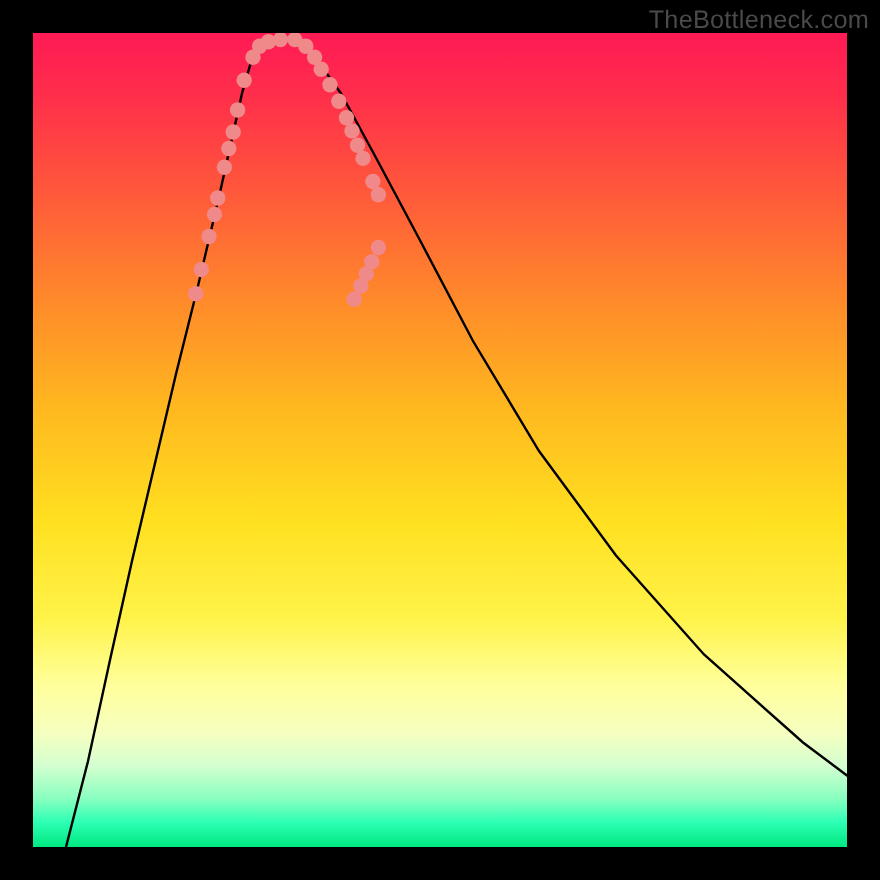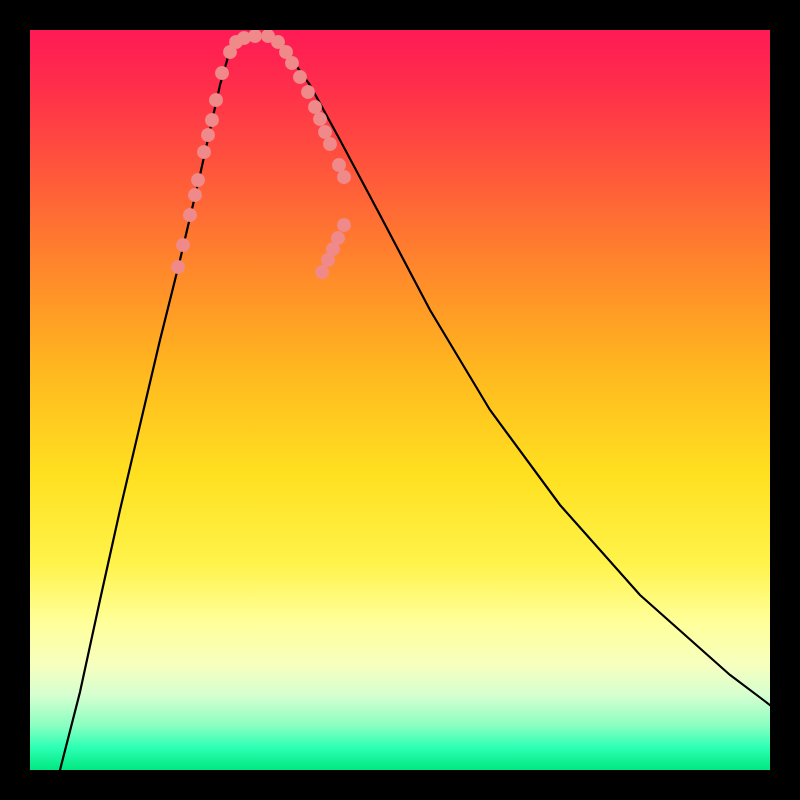--- a/index.html
+++ b/index.html
@@ -51,20 +51,21 @@
     color: #4a4a4a;
     font-family: Arial, Helvetica, sans-serif;
     font-size: 23px;
     letter-spacing: 0.2px;
   }
 </style>
 </head>
 <body>
 
 <div id="chart-wrapper">
+  <div id="watermark">TheBottleneck.com</div>
 
   <div id="plot-area">
     <svg id="curve-svg" viewBox="0 0 740 740">
       <path id="curve-path" fill="none" stroke="#000000" stroke-width="2.2" stroke-linecap="round" d="M30 740 L50 662 L70 570 L90 480 L110 395 L130 310 L150 230 L170 145 L180 100 L190 55 L200 20 L215 6 L235 6 L255 20 L280 55 L310 110 L350 185 L400 280 L460 380 L530 475 L610 565 L700 645 L740 675"></path>
       <g id="dots-group">
           <circle cx="148" cy="237" r="7" fill="#f08a8a"></circle>
           <circle cx="153" cy="215" r="7" fill="#f08a8a"></circle>
           <circle cx="160" cy="185" r="7" fill="#f08a8a"></circle>
           <circle cx="165" cy="165" r="7" fill="#f08a8a"></circle>
           <circle cx="168" cy="150" r="7" fill="#f08a8a"></circle>

